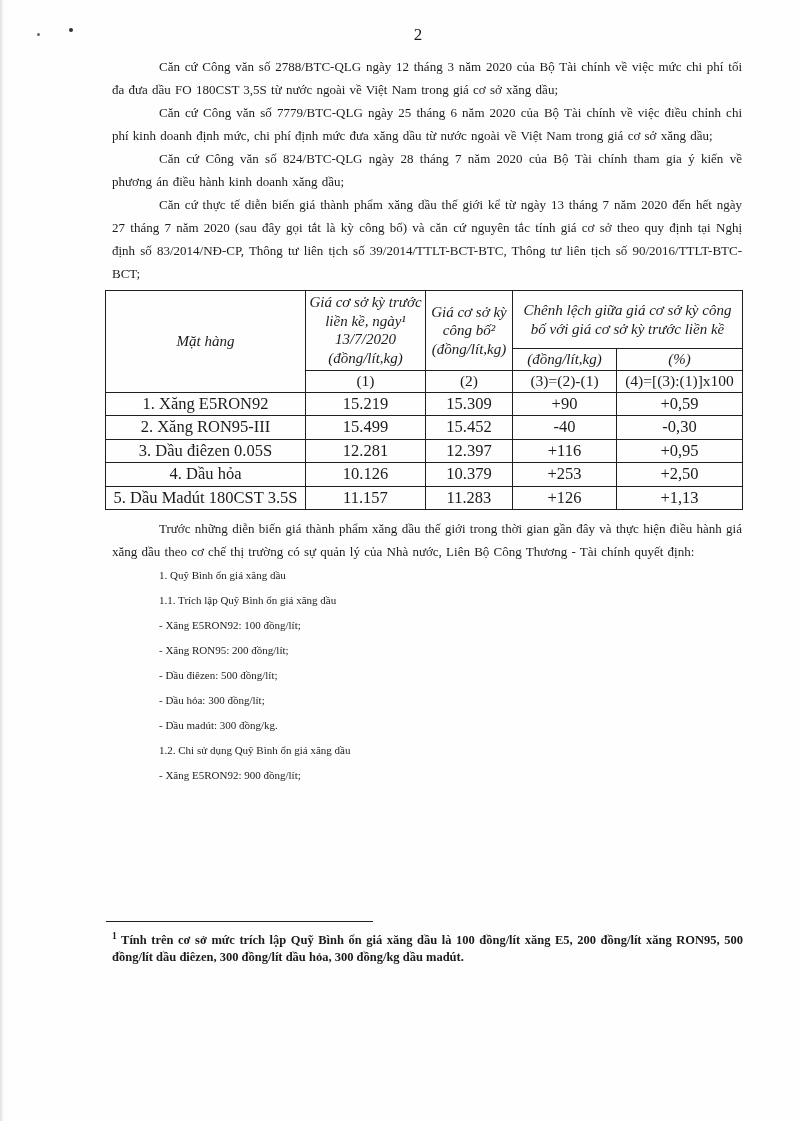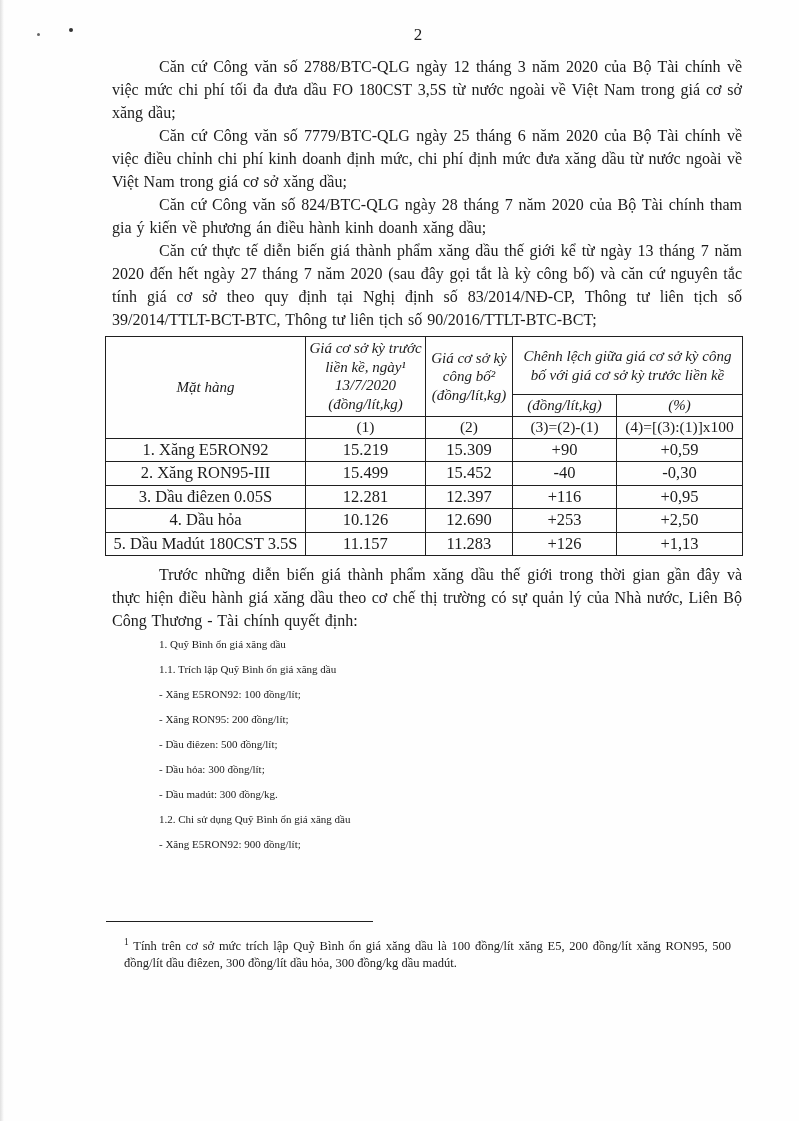--- a/index.html
+++ b/index.html
@@ -34,21 +34,21 @@
     font-size: 17px;
   }
 
   .content {
     position: absolute;
     left: 112px; top: 55px;
     width: 630px;
   }
   .body-par {
     margin: 0;
-    font-size: 16px;
+    font-size: 13px;
     line-height: 23px;
     text-align: justify;
     text-indent: 47px;
     word-spacing: 1px;
   }
 
   table.price-table {
     border-collapse: collapse;
     width: 637px;
     margin: 5px 0 7px -7px;
@@ -85,23 +85,23 @@
     left: 112px; top: 921px;
     width: 631px;
   }
   .footnote-rule {
     width: 267px;
     height: 0;
     border-top: 1.6px solid #1f1f1f;
     margin: 0 0 6px -6px;
   }
   .footnote {
-    margin: 12px;
+    margin: 0;
     font-size: 12.5px;
-    font-weight: normal;
+    font-weight: bold;
     line-height: 17px;
     text-align: justify;
   }
   .footnote sup { font-size: 9.5px; }
 </style>
 </head>
 <body>
 
 <div class="page">
   <div class="left-edge"></div>
@@ -158,21 +158,21 @@
       <tr class="data-row">
         <td class="name-cell">3. Dầu điêzen 0.05S</td>
         <td>12.281</td>
         <td>12.397</td>
         <td>+116</td>
         <td>+0,95</td>
       </tr>
       <tr class="data-row">
         <td class="name-cell">4. Dầu hỏa</td>
         <td>10.126</td>
-        <td>12.690</td>
+        <td>10.379</td>
         <td>+253</td>
         <td>+2,50</td>
       </tr>
       <tr class="data-row">
         <td class="name-cell">5. Dầu Madút 180CST 3.5S</td>
         <td>11.157</td>
         <td>11.283</td>
         <td>+126</td>
         <td>+1,13</td>
       </tr>

